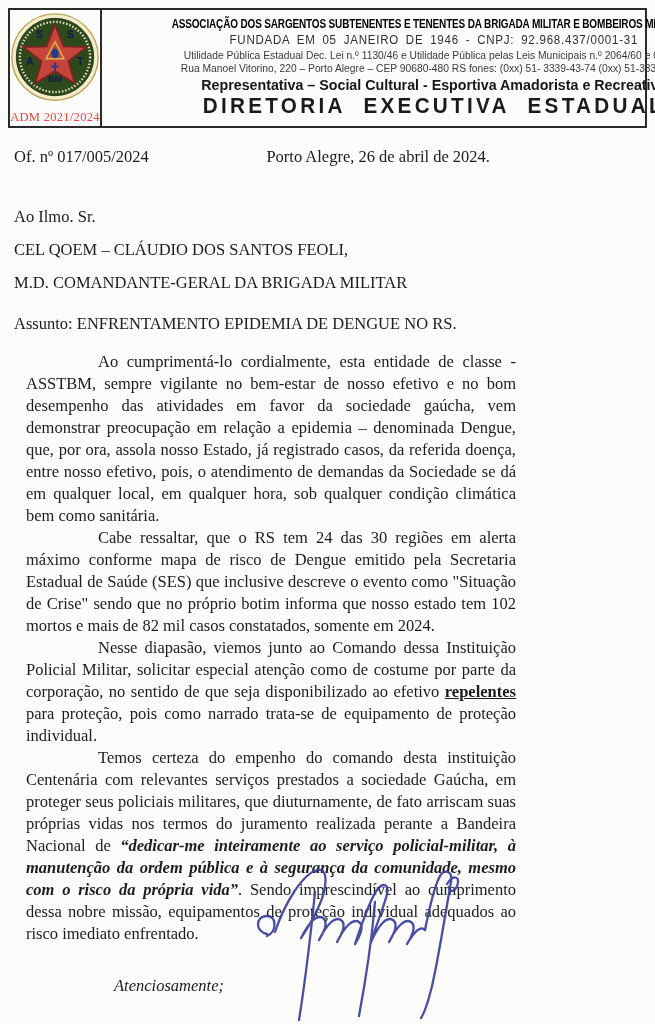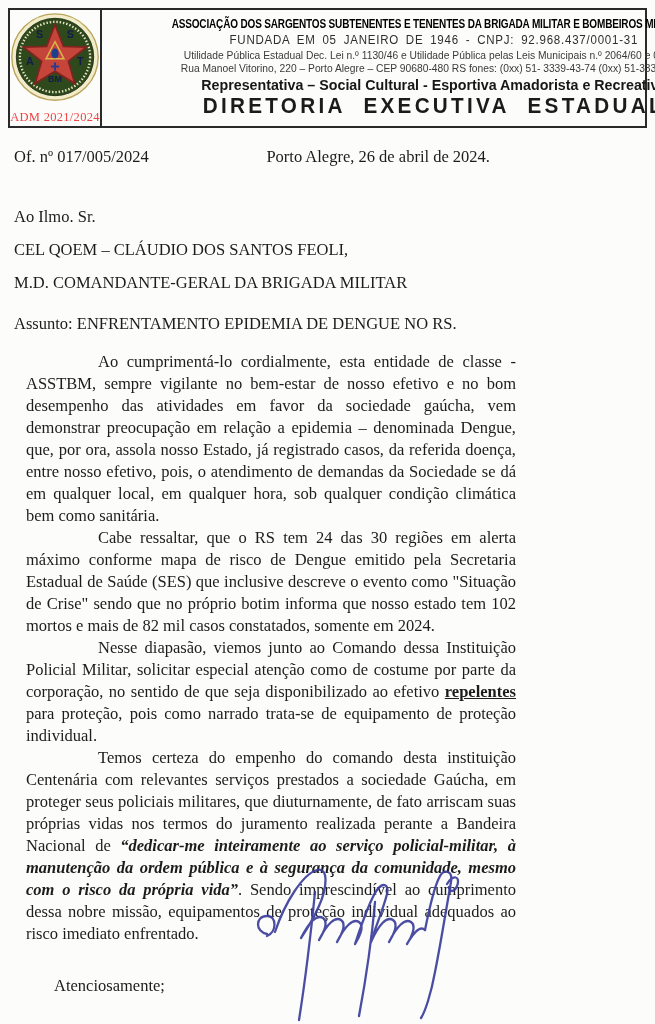--- a/index.html
+++ b/index.html
@@ -116,21 +116,21 @@
   .body-p {
     margin-top: 16px;
     margin-bottom: 0;
     text-align: justify;
     text-indent: 72px;
     margin-left: 12px;
   }
   .body-p + .body-p { margin-top: 0; }
   .bold-underline { font-weight: bold; text-decoration: underline; }
   .bold-italic { font-weight: bold; font-style: italic; }
-  .closing { margin-top: 30px; margin-left: 40px; }
+  .closing { margin-top: 30px; margin-left: 100px; font-style: italic; }
   .signer {
     margin-top: 28px;
     width: 300px;
     margin-left: 120px;
     text-align: right;
   }
   .signer-title { margin-top: 11px; }
 
   
   .signature {

